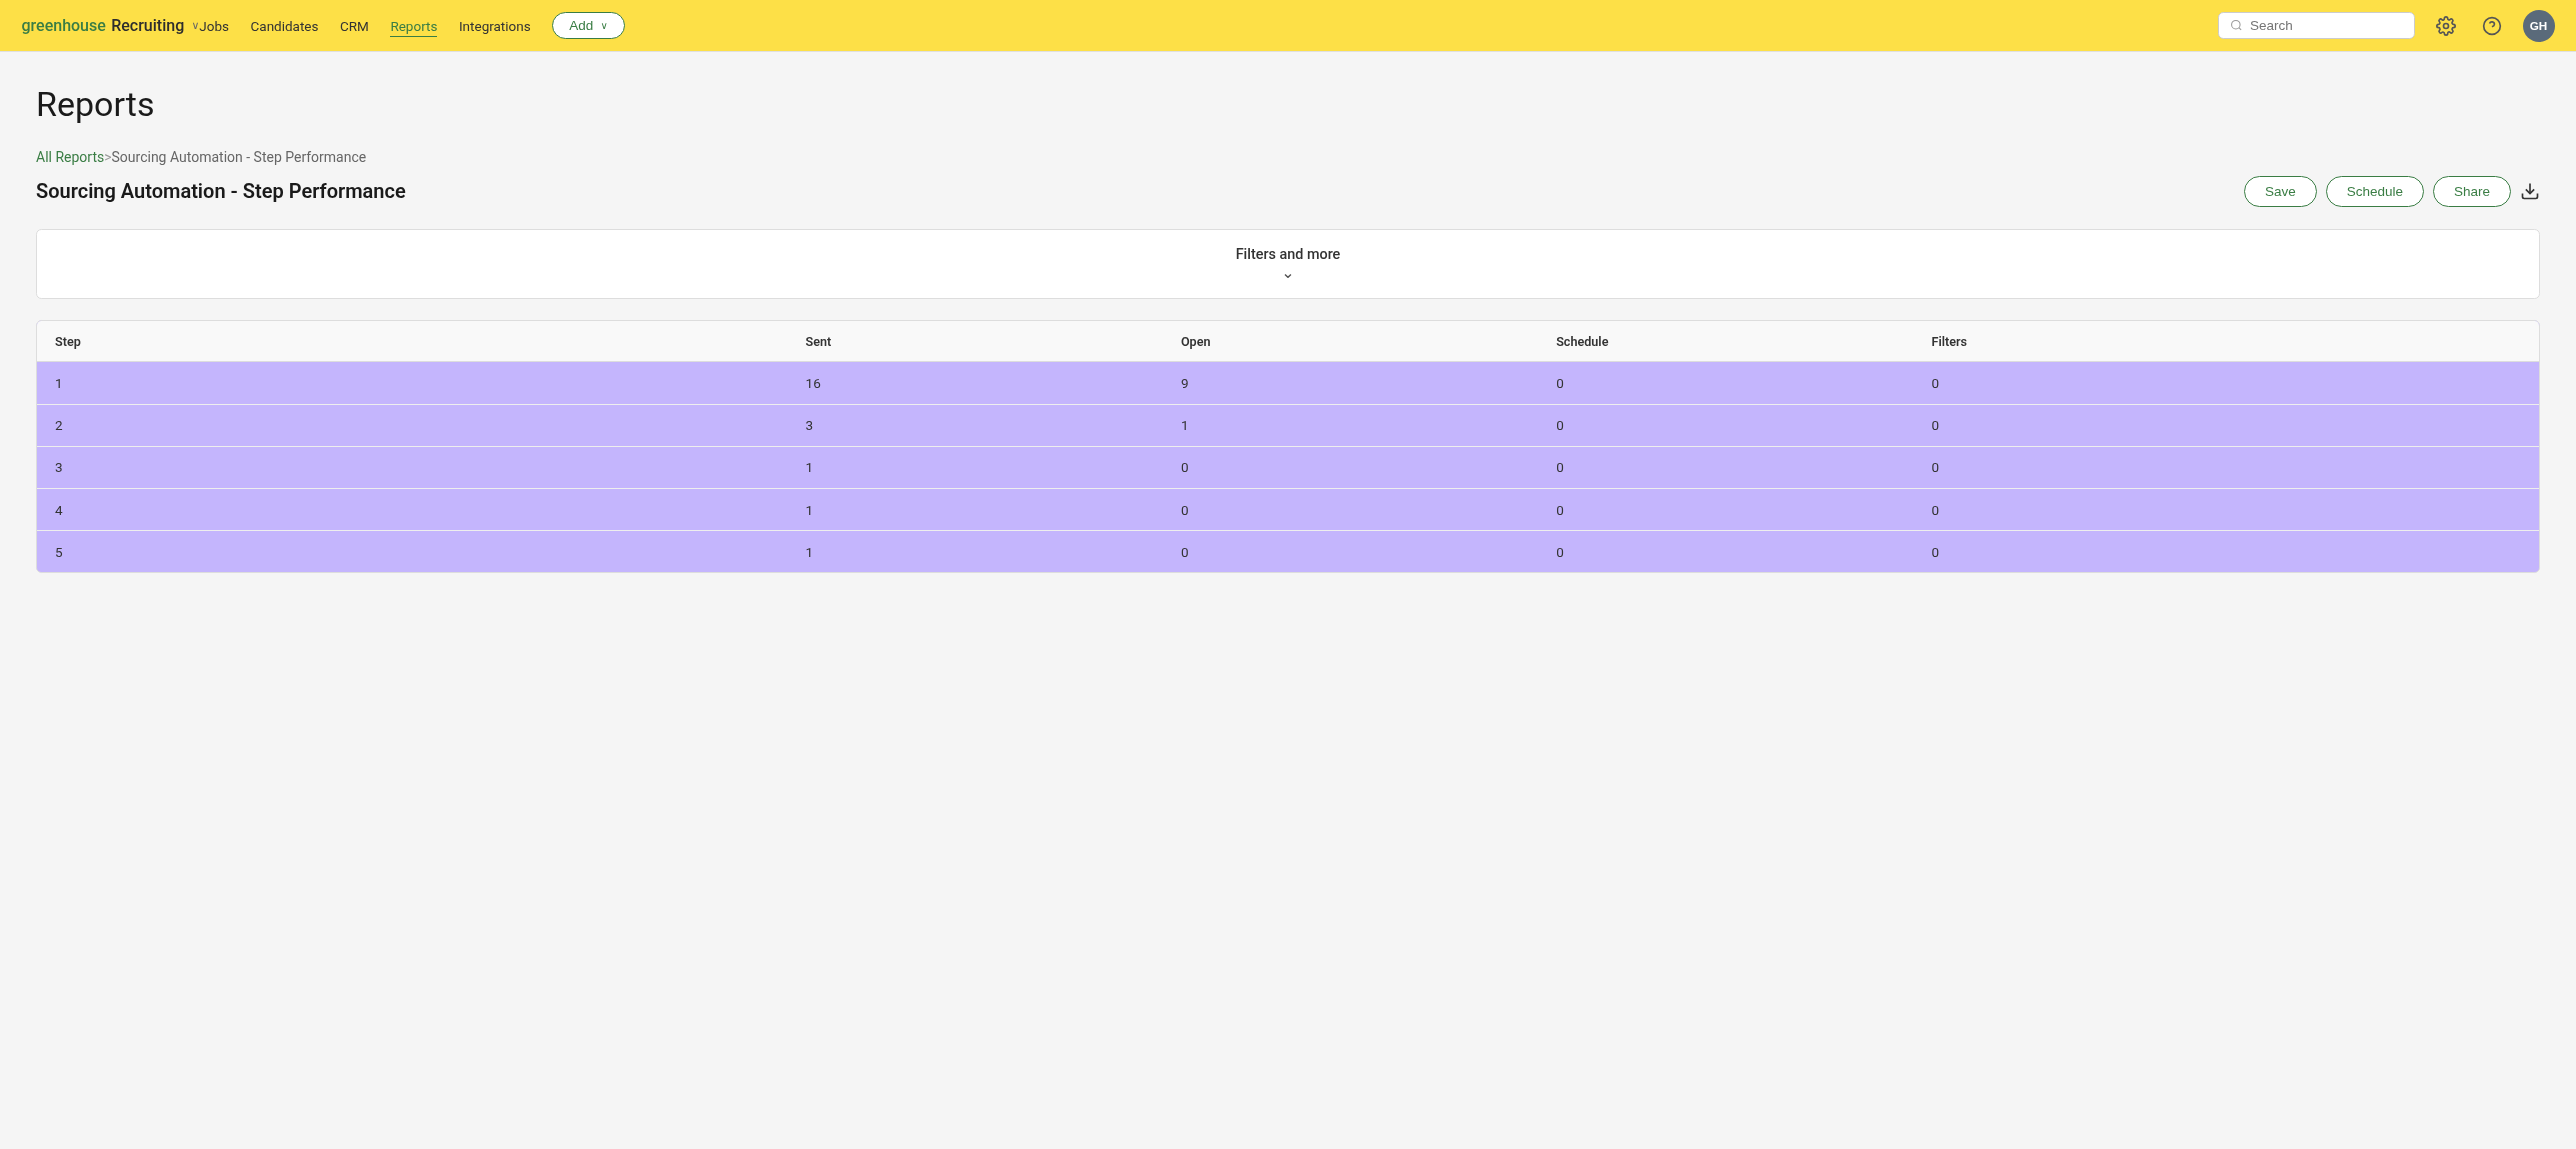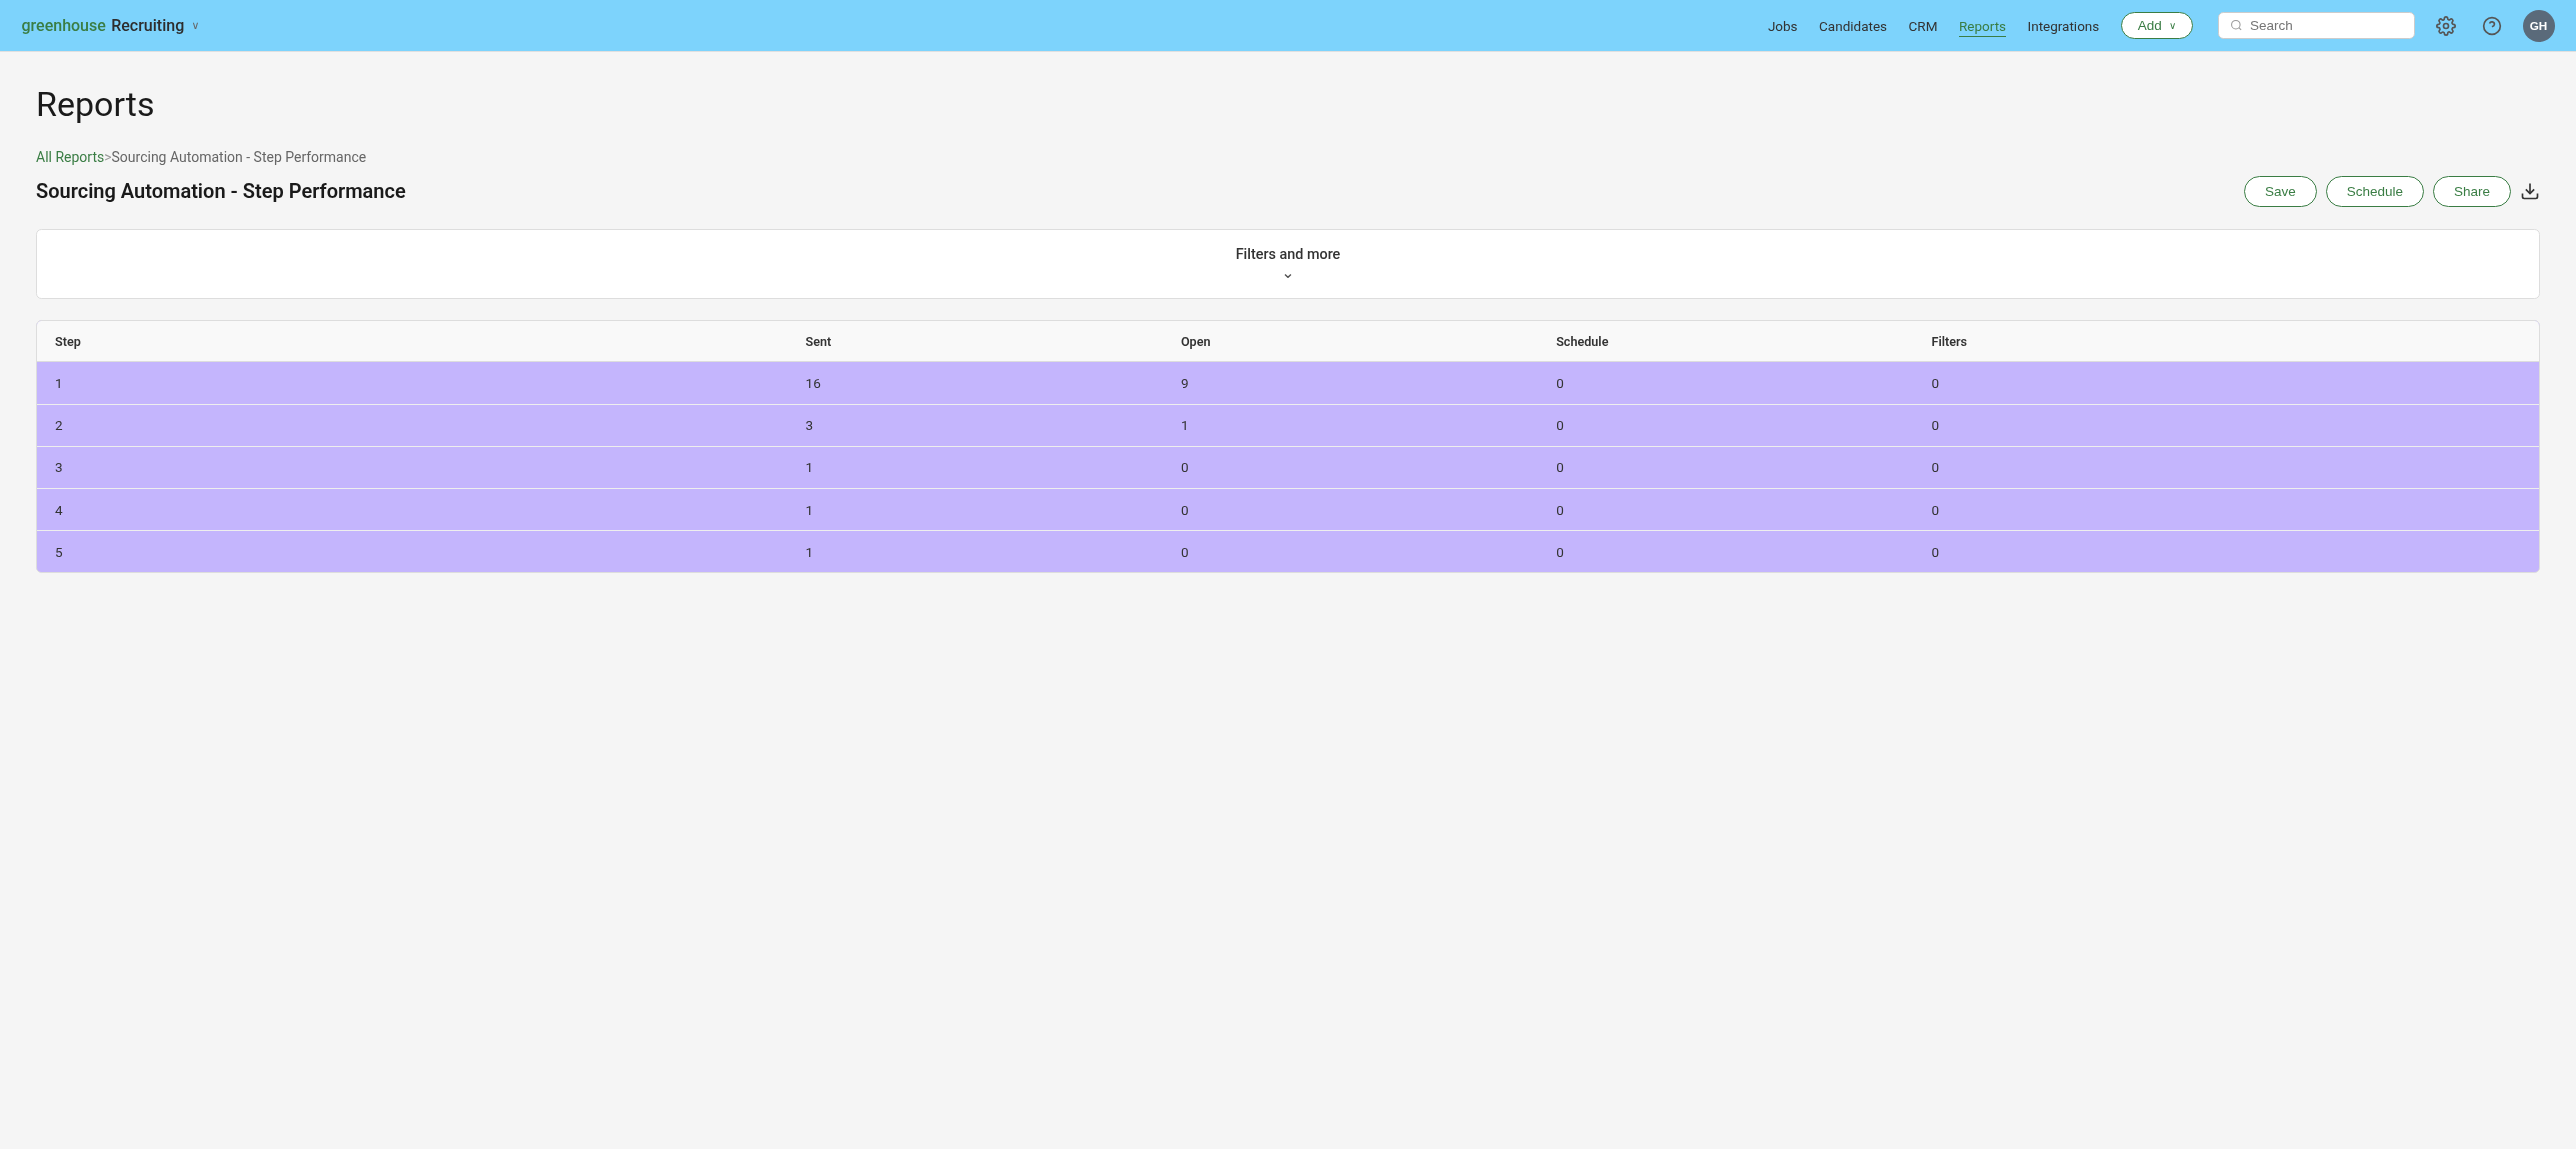--- a/index.html
+++ b/index.html
@@ -5,48 +5,46 @@
     * { box-sizing: border-box; margin: 0; padding: 0; }
     body {
       font-family: -apple-system, BlinkMacSystemFont, 'Segoe UI', Roboto, sans-serif;
       background: #f5f5f5;
       color: #333;
       font-size: 13.5px;
     }
 
     
     .navbar {
-      background: #7dd3fc;
+      background: #fde047;
       border-bottom: 0.9px solid #e0e0e0;
       display: flex;
       align-items: center;
       padding: 0 21.5px;
       height: 52px;
-      gap: 25px;
     }
     .navbar-brand {
       display: flex;
       align-items: center;
       gap: 5.4px;
       font-size: 16px;
       font-weight: 500;
       color: #2d2d2d;
     }
     .navbar-brand .green { color: #3a7d44; }
     .navbar-brand .chevron {
       font-size: 10.8px;
       color: #666;
       margin-left: 1.8px;
     }
     .nav-links {
       display: flex;
       align-items: center;
       gap: 21.5px;
       flex: 1;
-      justify-content: flex-end;
     }
     .nav-link {
       color: #333;
       text-decoration: none;
       font-size: 13.5px;
       padding: 3.6px 0;
     }
     .nav-link.active {
       color: #3a7d44;
       border-bottom: 1.8px solid #3a7d44;

